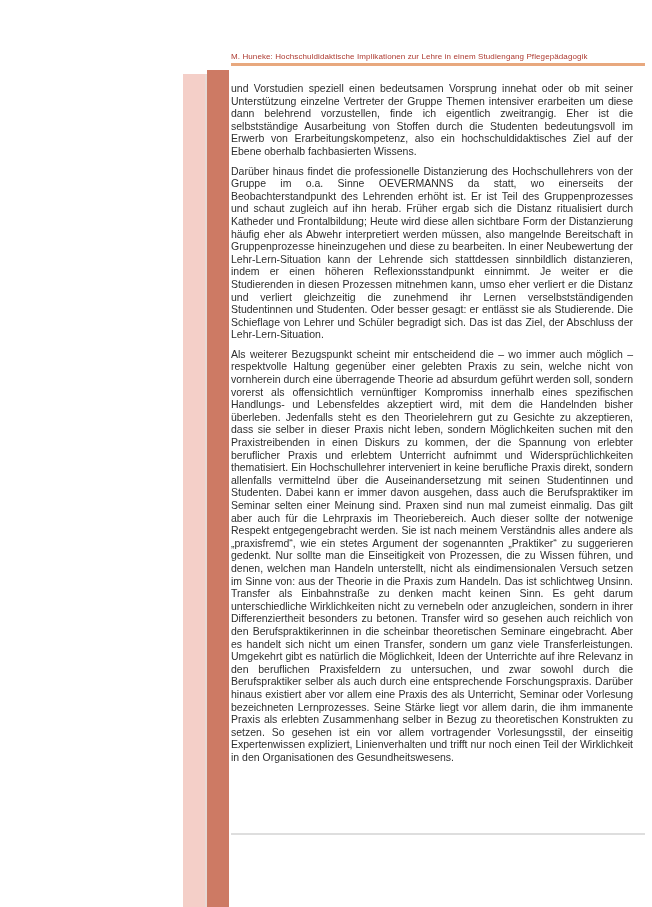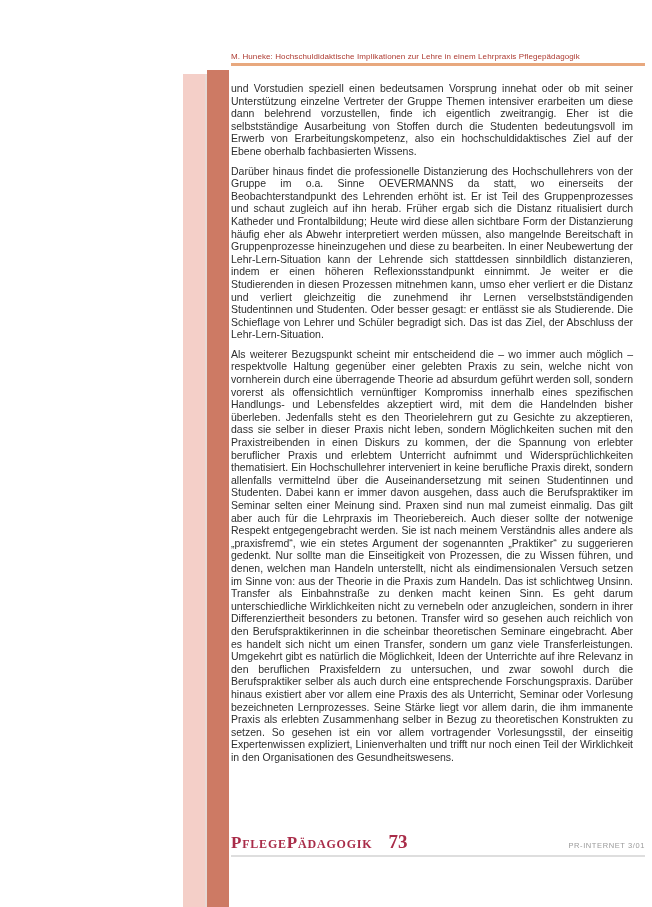--- a/index.html
+++ b/index.html
@@ -78,32 +78,27 @@
 </head>
 <body>
 
 <div class="page">
 
   <div class="band band-light"></div>
   <div class="band band-sep"></div>
   <div class="band band-dark"></div>
 
   <div class="content">
-    <div class="running-header">M. Huneke: Hochschuldidaktische Implikationen zur Lehre in einem Lehrpraxis Pflegepädagogik</div>
+    <div class="running-header">M. Huneke: Hochschuldidaktische Implikationen zur Lehre in einem Studiengang Pflegepädagogik</div>
     <div class="header-rule"></div>
 
     <div class="body-text">
       <p>und Vorstudien speziell einen bedeutsamen Vorsprung innehat oder ob mit seiner Unterstützung einzelne Vertreter der Gruppe Themen intensiver erarbeiten um diese dann belehrend vorzustellen, finde ich eigentlich zweitrangig. Eher ist die selbstständige Ausarbeitung von Stoffen durch die Studenten bedeutungsvoll im Erwerb von Erarbeitungskompetenz, also ein hochschuldidaktisches Ziel auf der Ebene oberhalb fachbasierten Wissens.</p>
       <p>Darüber hinaus findet die professionelle Distanzierung des Hochschullehrers von der Gruppe im o.a. Sinne OEVERMANNS da statt, wo einerseits der Beobachterstandpunkt des Lehrenden erhöht ist. Er ist Teil des Gruppenprozesses und schaut zugleich auf ihn herab. Früher ergab sich die Distanz ritualisiert durch Katheder und Frontalbildung; Heute wird diese allen sichtbare Form der Distanzierung häufig eher als Abwehr interpretiert werden müssen, also mangelnde Bereitschaft in Gruppenprozesse hineinzugehen und diese zu bearbeiten. In einer Neubewertung der Lehr-Lern-Situation kann der Lehrende sich stattdessen sinnbildlich distanzieren, indem er einen höheren Reflexionsstandpunkt einnimmt. Je weiter er die Studierenden in diesen Prozessen mitnehmen kann, umso eher verliert er die Distanz und verliert gleichzeitig die zunehmend ihr Lernen verselbstständigenden Studentinnen und Studenten. Oder besser gesagt: er entlässt sie als Studierende. Die Schieflage von Lehrer und Schüler begradigt sich. Das ist das Ziel, der Abschluss der Lehr-Lern-Situation.</p>
       <p>Als weiterer Bezugspunkt scheint mir entscheidend die – wo immer auch möglich – respektvolle Haltung gegenüber einer gelebten Praxis zu sein, welche nicht von vornherein durch eine überragende Theorie ad absurdum geführt werden soll, sondern vorerst als offensichtlich vernünftiger Kompromiss innerhalb eines spezifischen Handlungs- und Lebensfeldes akzeptiert wird, mit dem die Handelnden bisher überleben. Jedenfalls steht es den Theorielehrern gut zu Gesichte zu akzeptieren, dass sie selber in dieser Praxis nicht leben, sondern Möglichkeiten suchen mit den Praxistreibenden in einen Diskurs zu kommen, der die Spannung von erlebter beruflicher Praxis und erlebtem Unterricht aufnimmt und Widersprüchlichkeiten thematisiert. Ein Hochschullehrer interveniert in keine berufliche Praxis direkt, sondern allenfalls vermittelnd über die Auseinandersetzung mit seinen Studentinnen und Studenten. Dabei kann er immer davon ausgehen, dass auch die Berufspraktiker im Seminar selten einer Meinung sind. Praxen sind nun mal zumeist einmalig. Das gilt aber auch für die Lehrpraxis im Theoriebereich. Auch dieser sollte der notwenige Respekt entgegengebracht werden. Sie ist nach meinem Verständnis alles andere als „praxisfremd“, wie ein stetes Argument der sogenannten „Praktiker“ zu suggerieren gedenkt. Nur sollte man die Einseitigkeit von Prozessen, die zu Wissen führen, und denen, welchen man Handeln unterstellt, nicht als eindimensionalen Versuch setzen im Sinne von: aus der Theorie in die Praxis zum Handeln. Das ist schlichtweg Unsinn. Transfer als Einbahnstraße zu denken macht keinen Sinn. Es geht darum unterschiedliche Wirklichkeiten nicht zu vernebeln oder anzugleichen, sondern in ihrer Differenziertheit besonders zu betonen. Transfer wird so gesehen auch reichlich von den Berufspraktikerinnen in die scheinbar theoretischen Seminare eingebracht. Aber es handelt sich nicht um einen Transfer, sondern um ganz viele Transferleistungen. Umgekehrt gibt es natürlich die Möglichkeit, Ideen der Unterrichte auf ihre Relevanz in den beruflichen Praxisfeldern zu untersuchen, und zwar sowohl durch die Berufspraktiker selber als auch durch eine entsprechende Forschungspraxis. Darüber hinaus existiert aber vor allem eine Praxis des als Unterricht, Seminar oder Vorlesung bezeichneten Lernprozesses. Seine Stärke liegt vor allem darin, die ihm immanente Praxis als erlebten Zusammenhang selber in Bezug zu theoretischen Konstrukten zu setzen. So gesehen ist ein vor allem vortragender Vorlesungsstil, der einseitig Expertenwissen expliziert, Linienverhalten und trifft nur noch einen Teil der Wirklichkeit in den Organisationen des Gesundheitswesens.</p>
     </div>
   </div>
 
   <div class="footer">
-    <div class="footer-row">
-      <span class="footer-title">PflegePädagogik</span>
-      <span class="footer-page">73</span>
-      <span class="footer-issue">PR-INTERNET 3/01</span>
-    </div>
     <div class="footer-rule"></div>
   </div>
 
 </div>
 
 </body></html>

